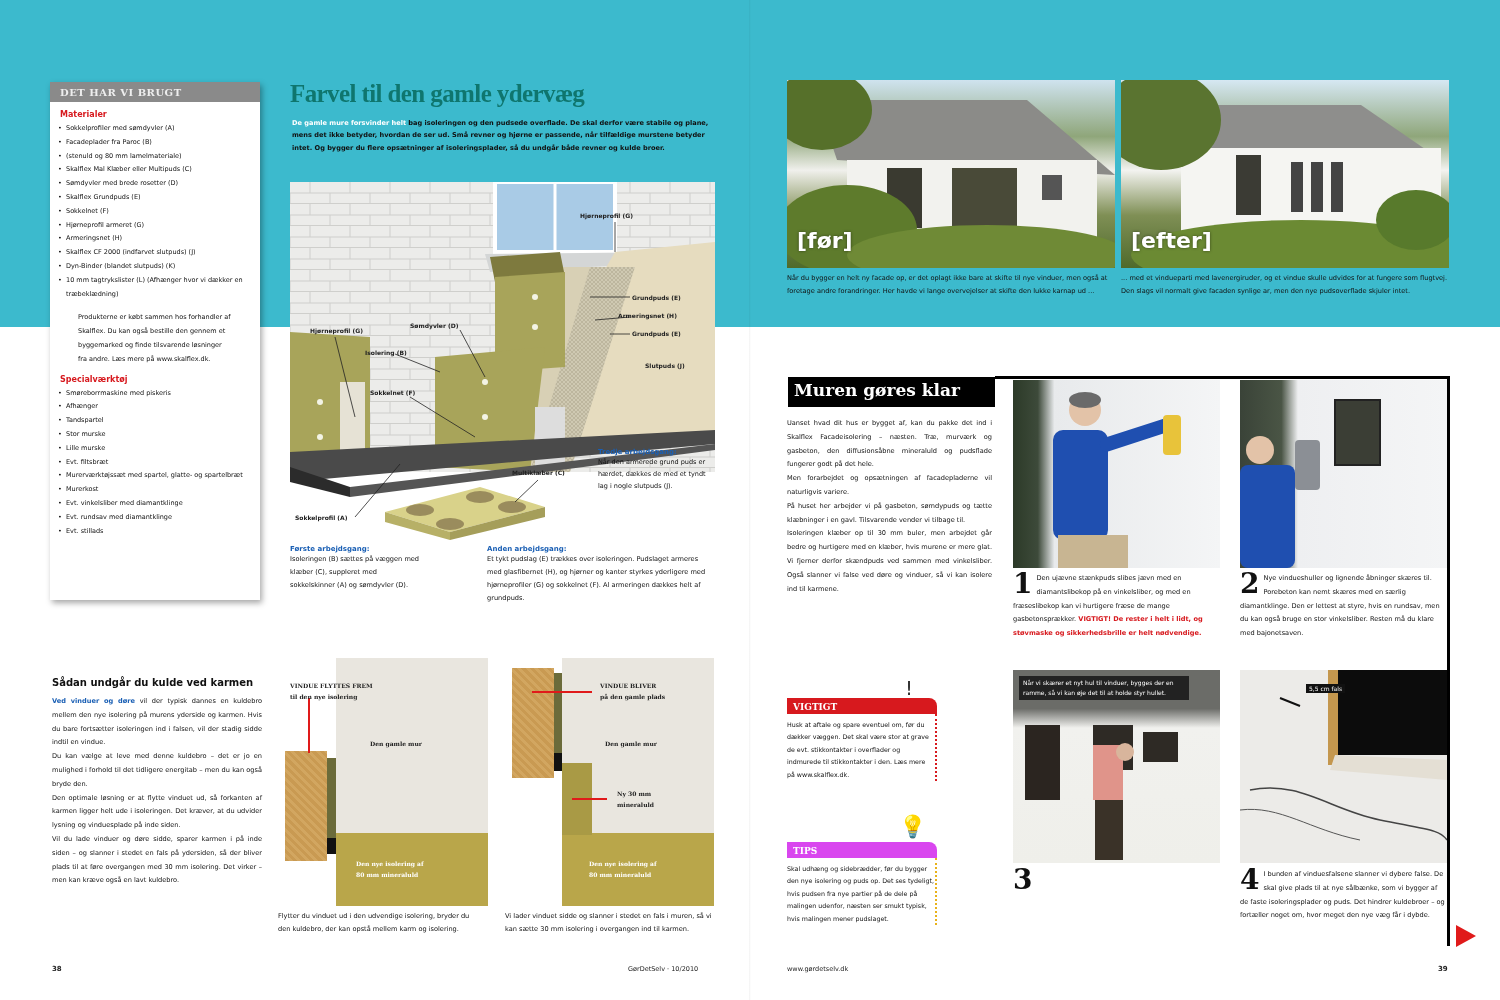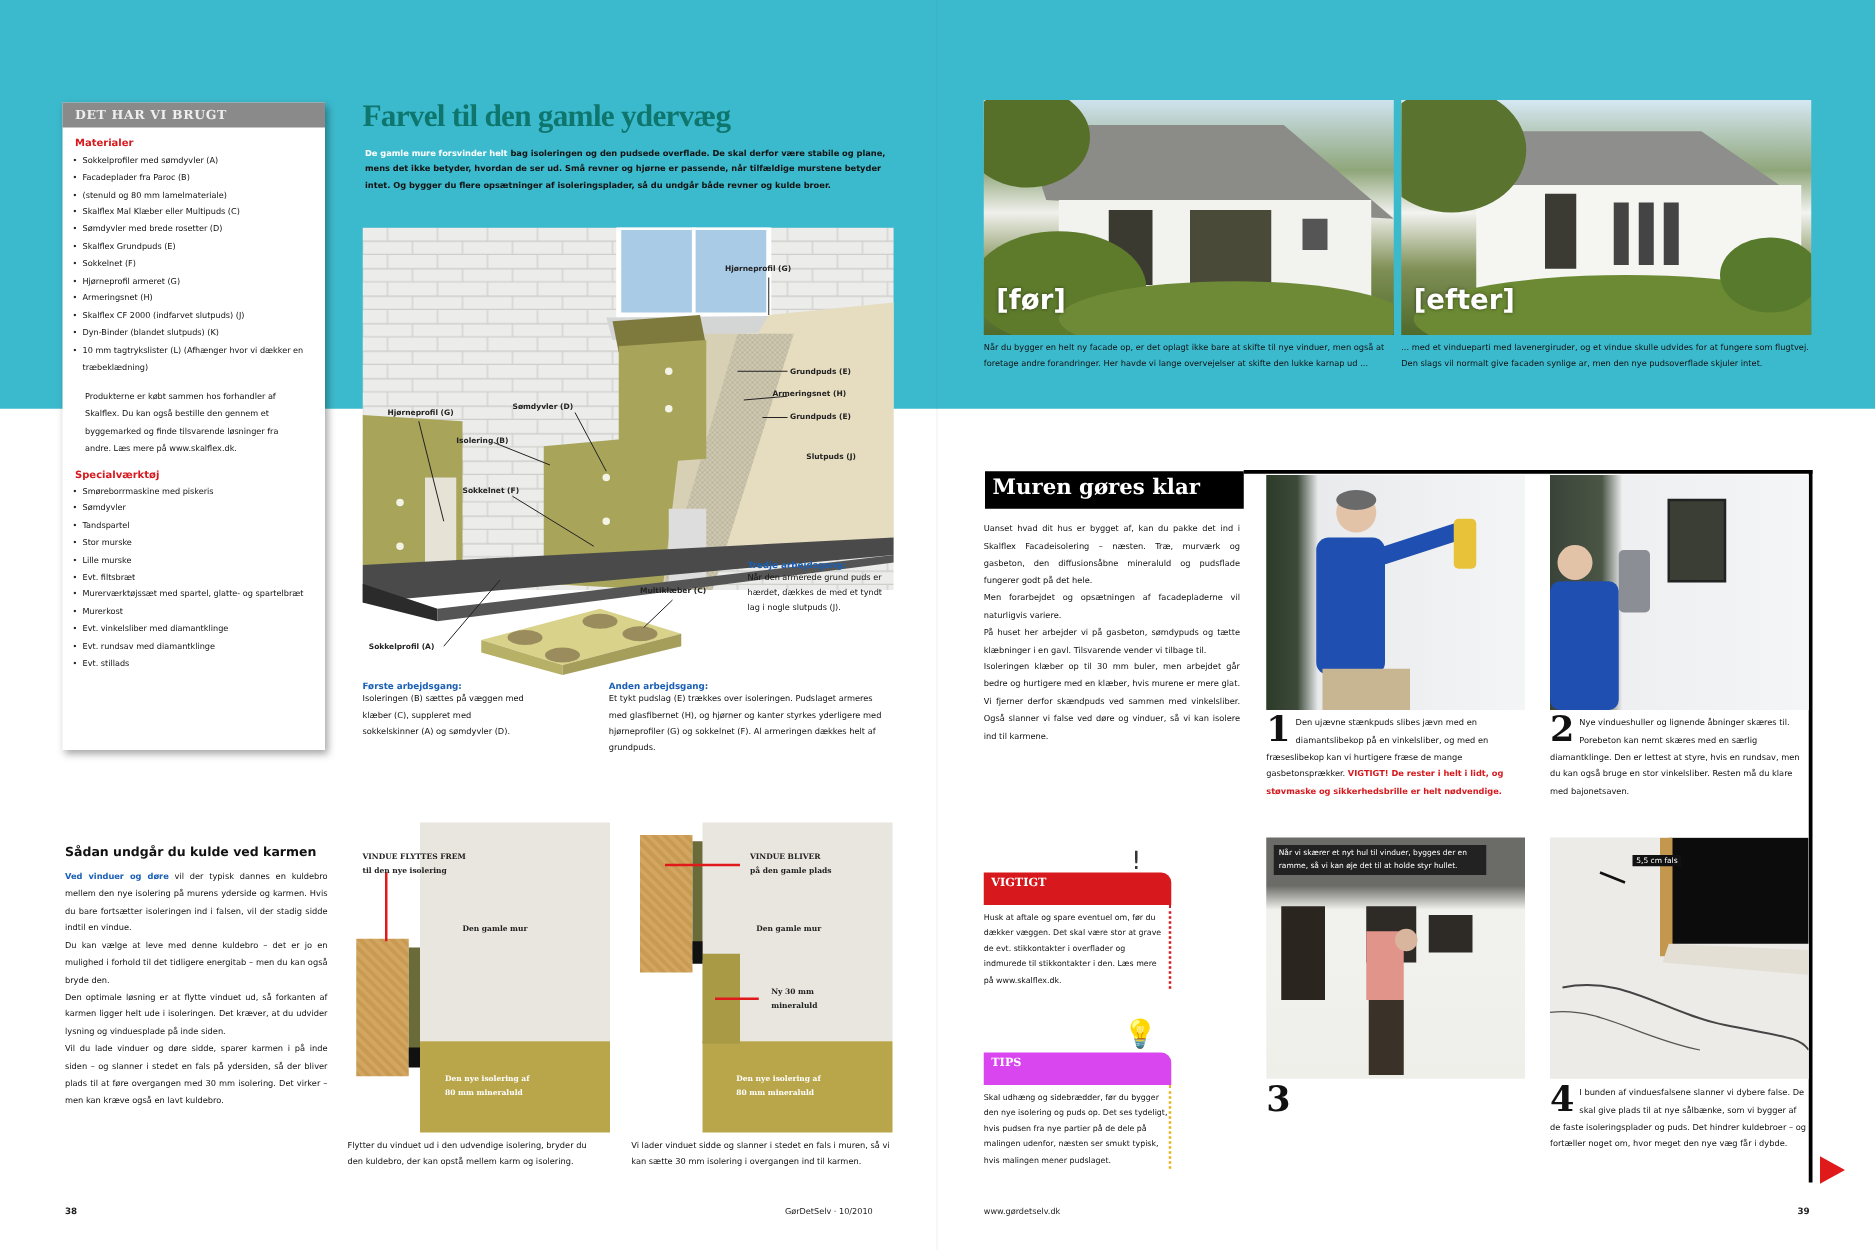--- a/index.html
+++ b/index.html
@@ -6,21 +6,21 @@
 body{width:1500px;height:1000px;position:relative;background:#ffffff;font-family:"DejaVu Sans","Liberation Sans",sans-serif;overflow:hidden;color:#111}
 .teal-band{position:absolute;left:0;top:0;width:1500px;height:327px;background:#3cbacd}
 .spine{position:absolute;left:749px;top:0;width:2px;height:1000px;background:linear-gradient(90deg,rgba(0,0,0,0.05),rgba(0,0,0,0))}
 
 .sidebar{position:absolute;left:50px;top:82px;width:210px;height:518px;background:#fff;box-shadow:2px 3px 6px rgba(0,0,0,0.35)}
 .sidebar .hdr{background:#8a8a8a;color:#eee;font-family:"DejaVu Serif",serif;font-weight:bold;font-size:10px;padding:5px 10px;height:20px;letter-spacing:0.5px}
 .sidebar .sec{color:#d7191e;font-size:8px;font-weight:bold;margin:8px 10px 3px}
 .sidebar ul{list-style:none;margin:0 8px}
 .sidebar li{font-size:6.5px;line-height:13.8px;padding-left:8px;position:relative;white-space:nowrap;overflow:hidden}
 .sidebar li:before{content:"•";position:absolute;left:0;top:0}
-.sidebar p{font-size:6.5px;line-height:13.8px;margin:10px 18px 8px}
+.sidebar p{font-size:6.5px;line-height:13.8px;margin:10px 28px 8px}
 
 .title{position:absolute;left:290px;top:80px;font-family:Liberation Serif, serif;font-weight:bold;font-size:25px;color:#0f766e;letter-spacing:-0.6px}
 .intro{position:absolute;left:292px;top:117px;width:420px;font-size:6.6px;line-height:12.4px;font-weight:bold;color:#111}
 .intro .lead{color:#fff}
 
 .diagram{position:absolute;left:290px;top:182px;width:425px;height:358px}
 .lbl{position:absolute;font-size:6px;font-weight:bold;white-space:nowrap;color:#222}
 .caption-blue{position:absolute;font-size:7px;font-weight:bold;color:#1a5fb4}
 .smalltext{font-size:7px;line-height:14px;color:#111}
 
@@ -41,21 +41,21 @@
 .photo-tag{position:absolute;font-size:22px;font-weight:bold;color:#fff;text-shadow:0 0 3px rgba(0,0,0,0.5)}
 .cap-dark{position:absolute;font-size:6.6px;line-height:12.5px;color:#111}
 
 .section-title{position:absolute;left:788px;top:377px;width:207px;height:30px;background:#000;color:#fff;font-family:"DejaVu Serif",serif;font-weight:bold;font-size:17px;padding:3px 6px}
 .frame{position:absolute;left:995px;top:376px;width:455px;height:570px;border-top:3px solid #000;border-right:3px solid #000}
 .step{position:absolute;font-size:6.6px;line-height:13.8px}
 .step .num{font-family:"DejaVu Serif",serif;font-weight:bold;font-size:28px;line-height:24px;float:left;margin-right:4px}
 .step .warn{color:#d7191e;font-weight:bold}
 
 .tipbox{position:absolute;left:787px;width:150px}
-.tipbox .bar{height:26px;color:#fff;font-family:"DejaVu Serif",serif;font-weight:bold;font-size:9px;padding:4px 6px;border-radius:0 8px 0 0}
+.tipbox .bar{height:16px;color:#fff;font-family:"DejaVu Serif",serif;font-weight:bold;font-size:9px;padding:4px 6px;border-radius:0 8px 0 0}
 .tipbox .txt{font-size:6.3px;line-height:12.4px;padding:5px 0 0 0;border-right:2px dotted;}
 .footer{position:absolute;top:965px;font-size:7px;font-weight:bold;color:#222}
 </style>
 </head>
 <body>
 
 <div class="teal-band"></div>
 <div class="spine"></div>
 
 <div class="sidebar">
@@ -72,21 +72,21 @@
     <li>Hjørneprofil armeret (G)</li>
     <li>Armeringsnet (H)</li>
     <li>Skalflex CF 2000 (indfarvet slutpuds) (J)</li>
     <li>Dyn-Binder (blandet slutpuds) (K)</li>
     <li style="white-space:normal">10 mm tagtrykslister (L) (Afhænger hvor vi dækker en træbeklædning)</li>
   </ul>
   <p>Produkterne er købt sammen hos forhandler af Skalflex. Du kan også bestille den gennem et byggemarked og finde tilsvarende løsninger fra andre. Læs mere på www.skalflex.dk.</p>
   <div class="sec">Specialværktøj</div>
   <ul>
     <li>Smøreborrmaskine med piskeris</li>
-    <li>Sømdyvler</li>
+    <li>Afhænger</li>
     <li>Tandspartel</li>
     <li>Stor murske</li>
     <li>Lille murske</li>
     <li>Evt. filtsbræt</li>
     <li style="white-space:normal">Murerværktøjssæt med spartel, glatte- og spartelbræt</li>
     <li>Murerkost</li>
     <li>Evt. vinkelsliber med diamantklinge</li>
     <li>Evt. rundsav med diamantklinge</li>
     <li>Evt. stillads</li>
   </ul>

